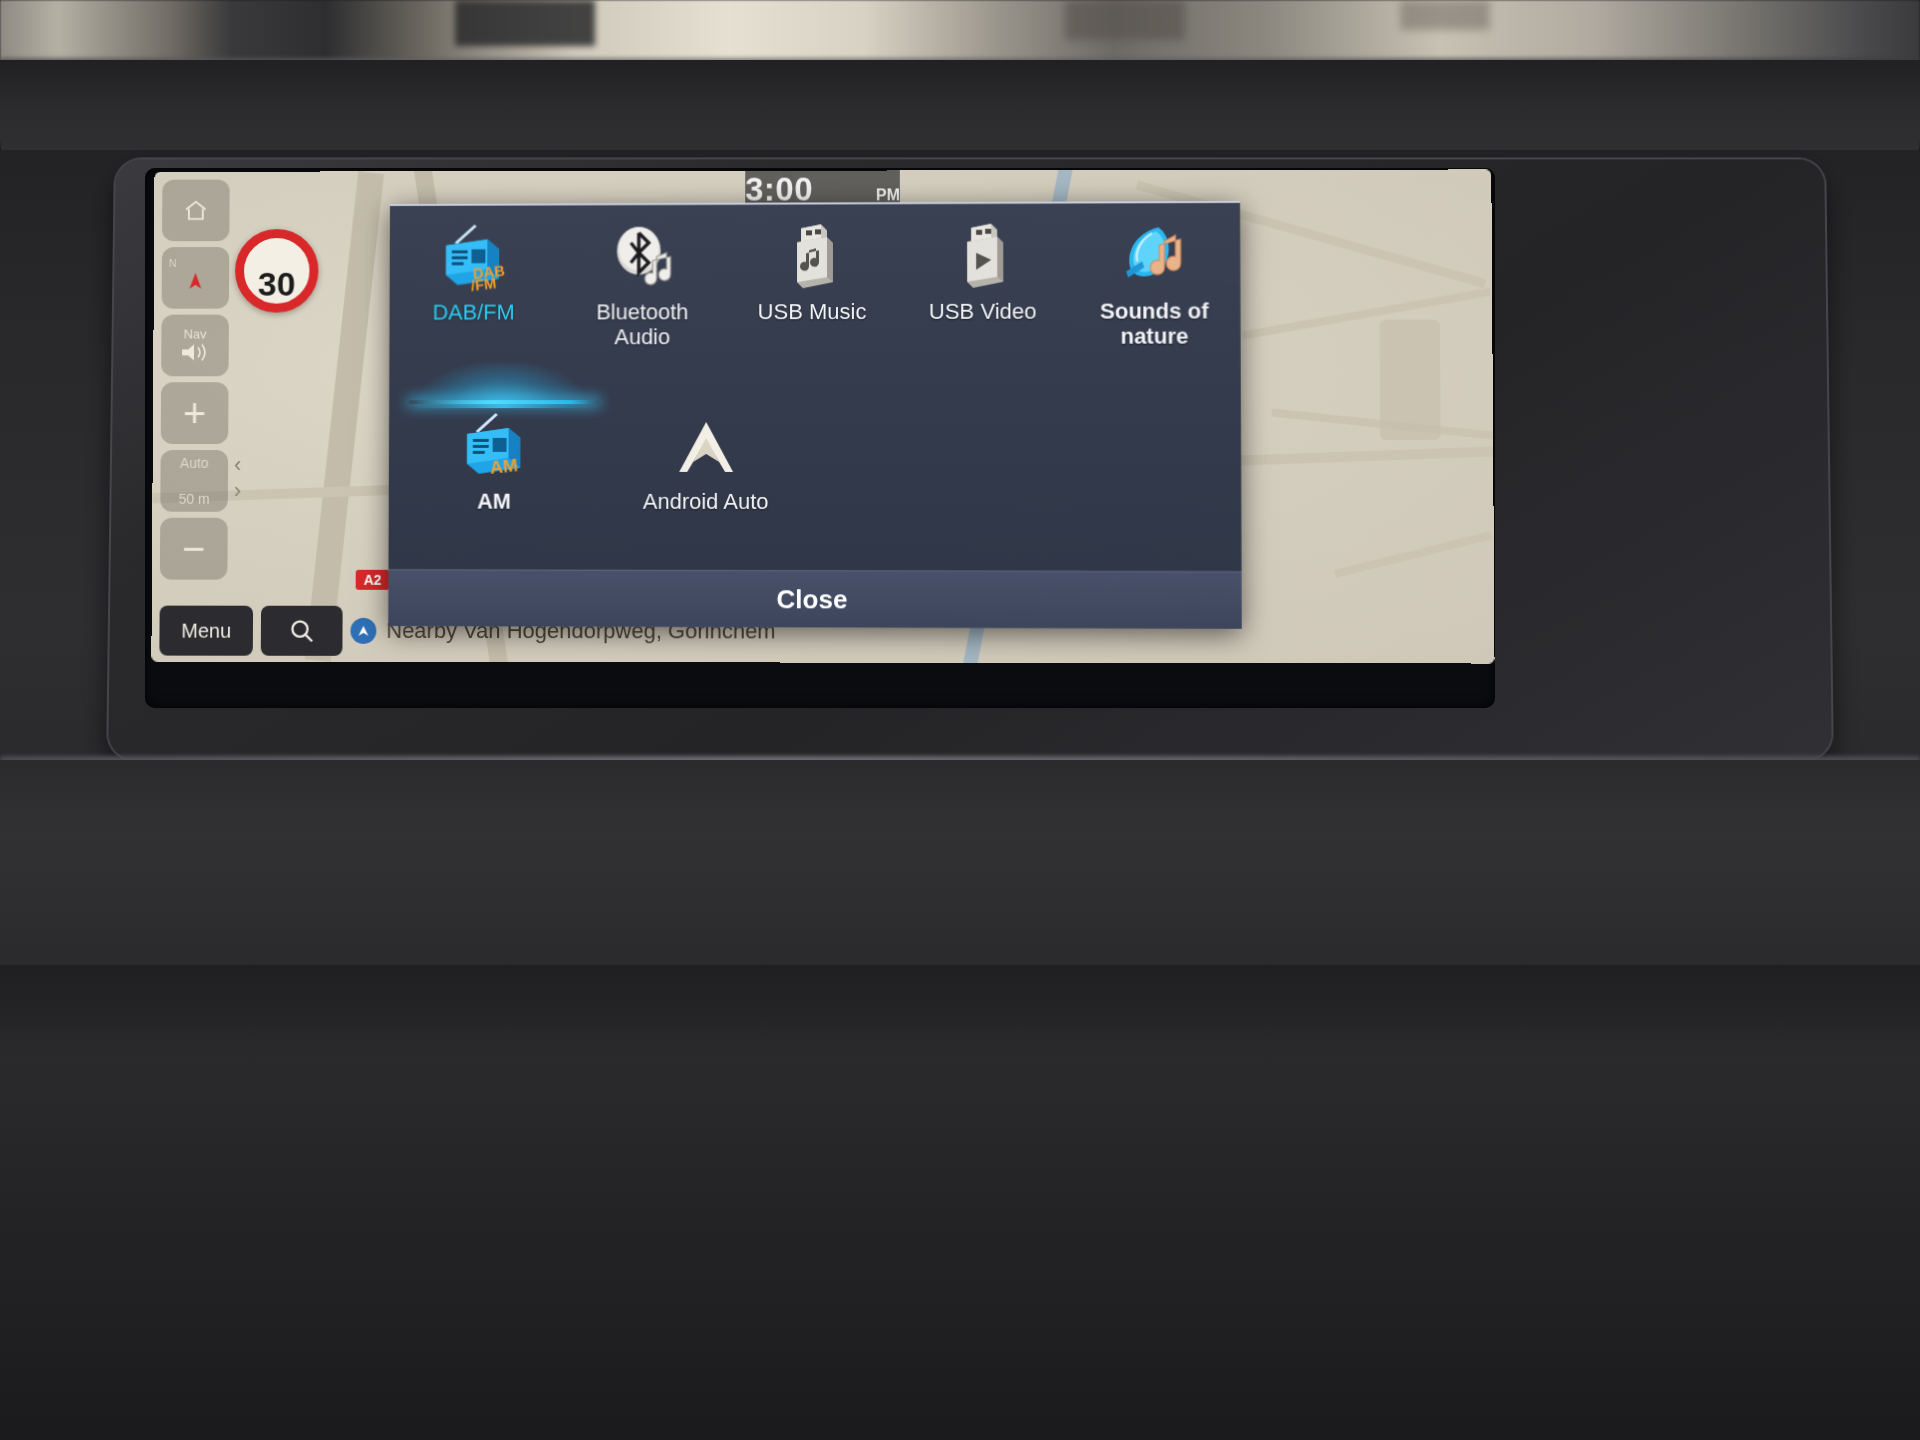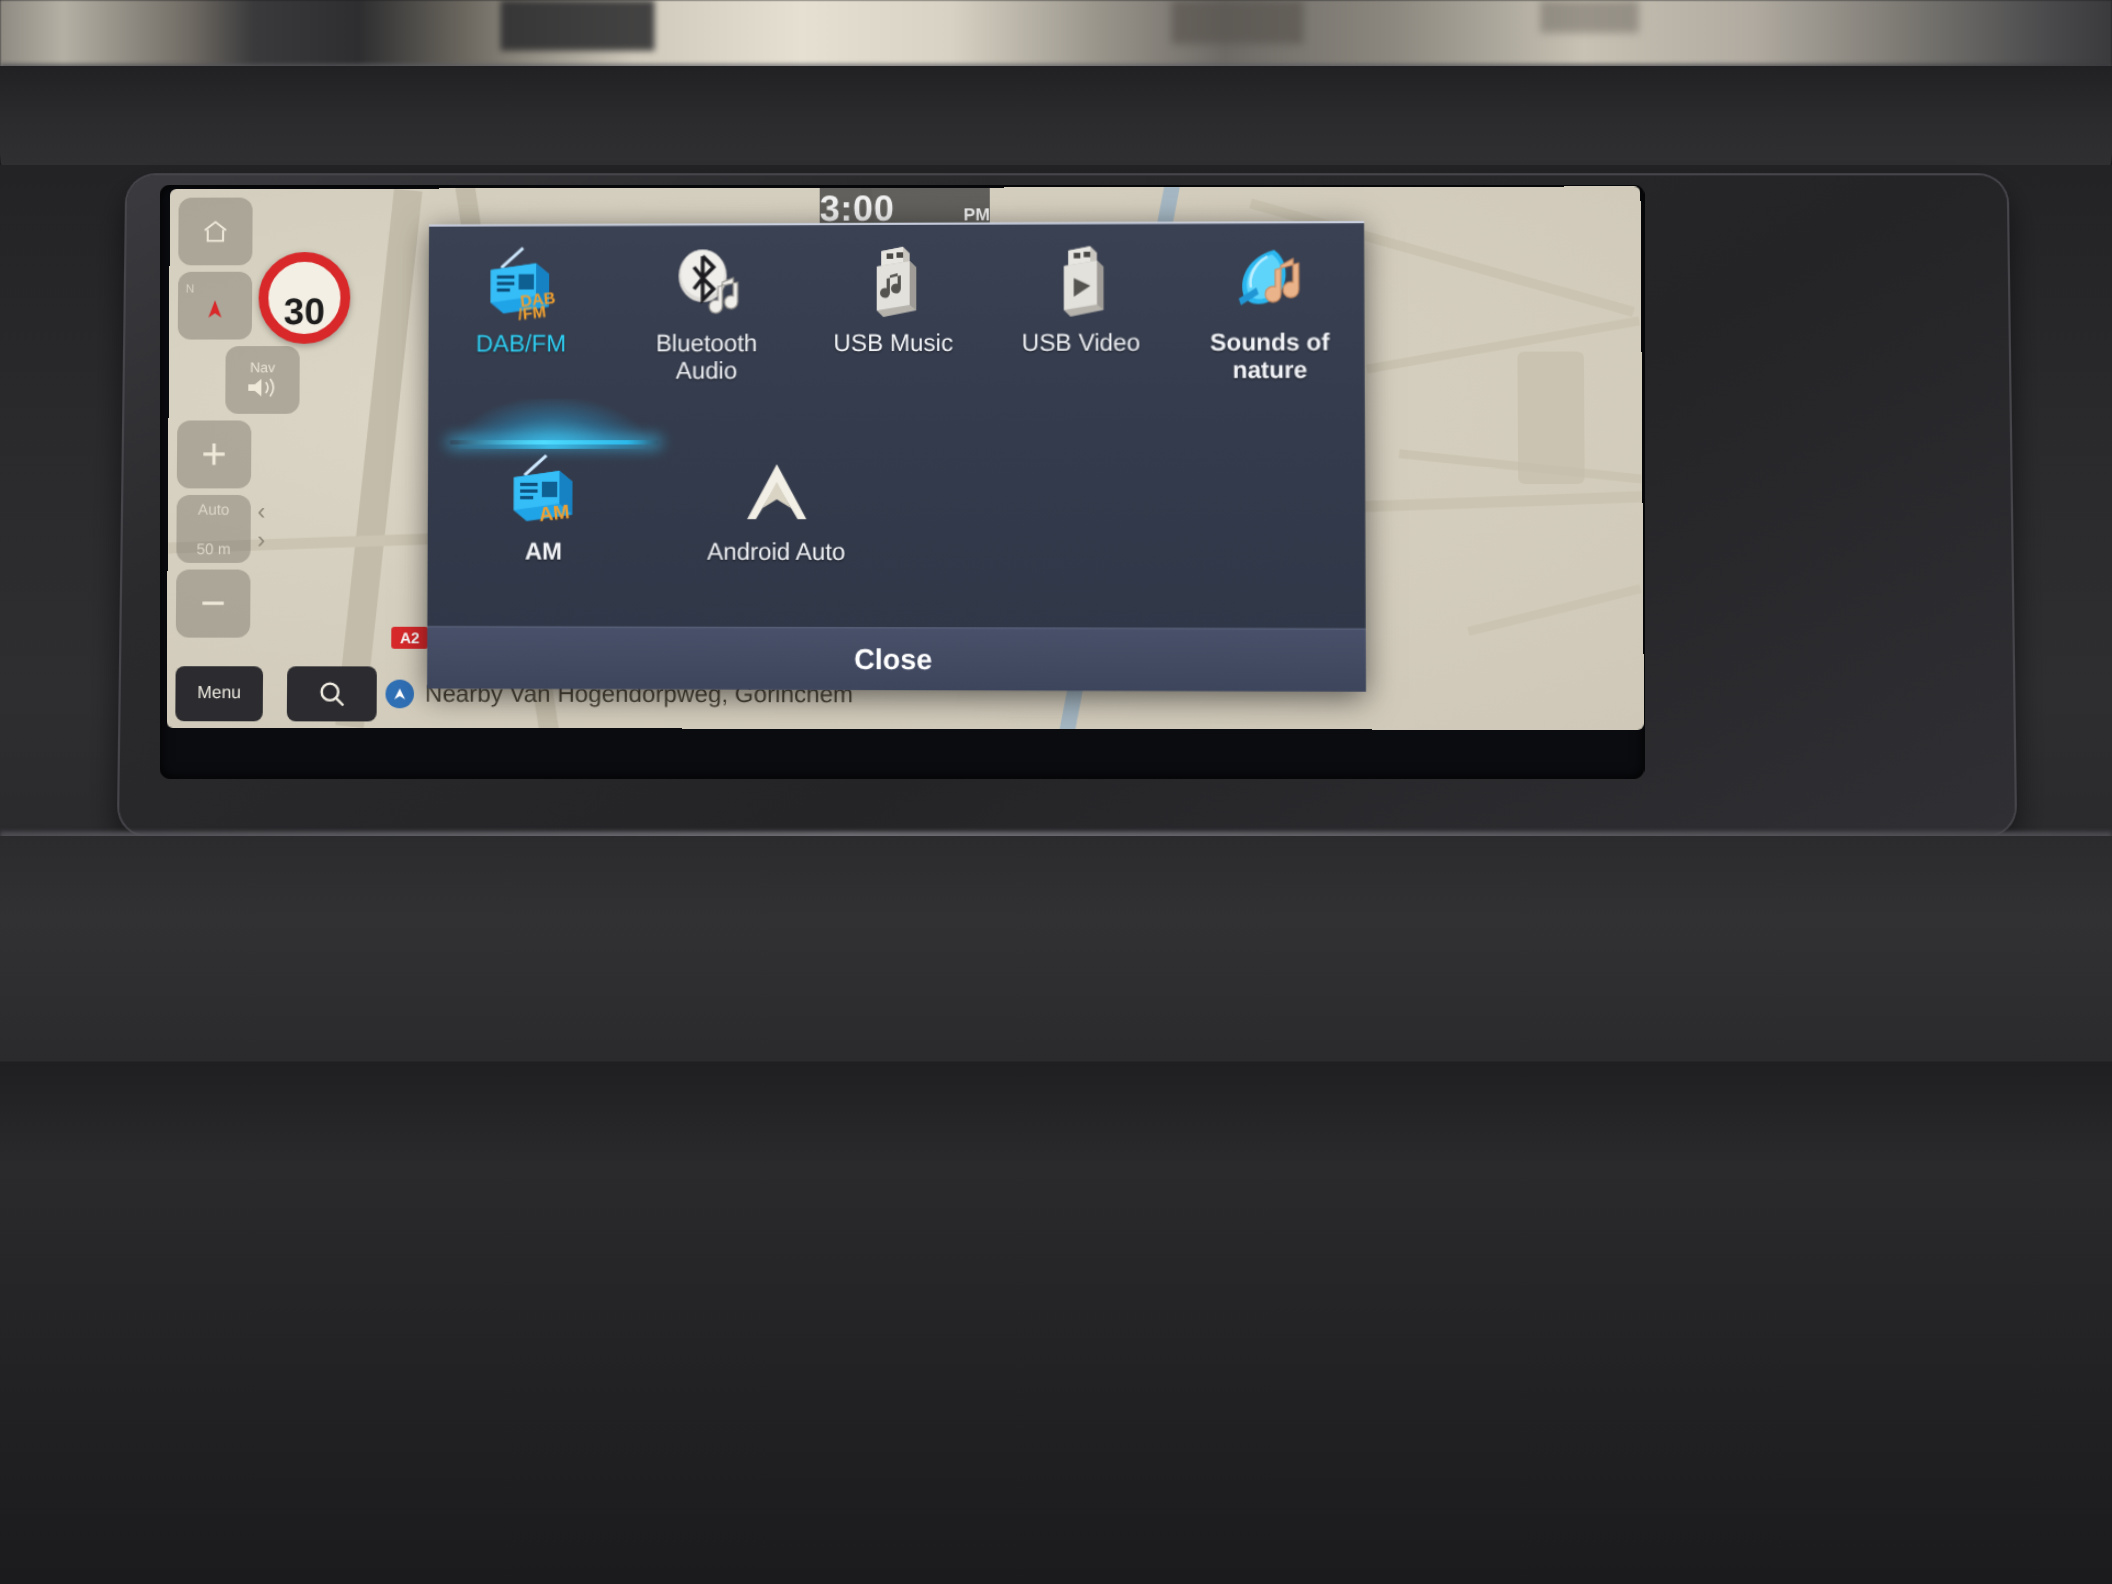--- a/index.html
+++ b/index.html
@@ -107,23 +107,23 @@
   .clock .t { font-size:33px; font-weight:600; letter-spacing:.5px; }
   .clock .ap { font-size:16px; font-weight:600; }
 
   
   .mapbar {
     position:absolute; left:0; bottom:0; width:100%; height:62px;
     background: rgba(238,232,218,.0);
     display:flex; align-items:center;
   }
   .menu-btn {
-    position:absolute; left:8px; bottom:6px; width:80px; height:50px;
+    position:absolute; left:8px; bottom:6px; width:94px; height:50px;
     background:#2c2c30; border-radius:8px; color:#f0ece2;
-    display:flex; align-items:center; justify-content:center; font-size:16px;
+    display:flex; align-items:center; justify-content:center; font-size:20px;
   }
   .search-btn {
     position:absolute; left:110px; bottom:6px; width:82px; height:50px;
     background:#2c2c30; border-radius:8px; color:#f0ece2;
     display:flex; align-items:center; justify-content:center;
   }
   .nearby {
     position:absolute; left:200px; bottom:10px; height:42px;
     display:flex; align-items:center; gap:10px;
     color:#4a4438; font-size:22px;
@@ -238,21 +238,21 @@
             <path d="M3 11 L12 4 L21 11"></path>
               <path d="M5.5 10.5 V20 H18.5 V10.5"></path>
           </svg>
         </div>
         <div class="rail-btn" style="top:68px;">
           <span style="font-size:11px;color:#d9d3c5;align-self:flex-start;margin-left:7px;">N</span>
           <svg width="22" height="30" viewBox="0 0 20 30">
             <polygon points="10,4 16,20 10,16 4,20" fill="#d8282a"></polygon>
           </svg>
         </div>
-        <div class="rail-btn" style="top:136px;margin-left:44px;">
+        <div class="rail-btn" style="top:136px;">
           <span style="font-size:13px;color:#e8e2d4;">Nav</span>
           <svg width="34" height="22" viewBox="0 0 34 22" fill="#efe9da">
             <polygon points="4,8 10,8 16,3 16,19 10,14 4,14"></polygon>
             <path d="M20 6 q4 5 0 10" stroke="#efe9da" stroke-width="1.6" fill="none"></path>
             <path d="M24 3 q6 8 0 16" stroke="#efe9da" stroke-width="1.6" fill="none"></path>
           </svg>
         </div>
         <div class="rail-btn" style="top:204px;font-size:40px;font-weight:300;">
           <span>+</span>
         </div>

